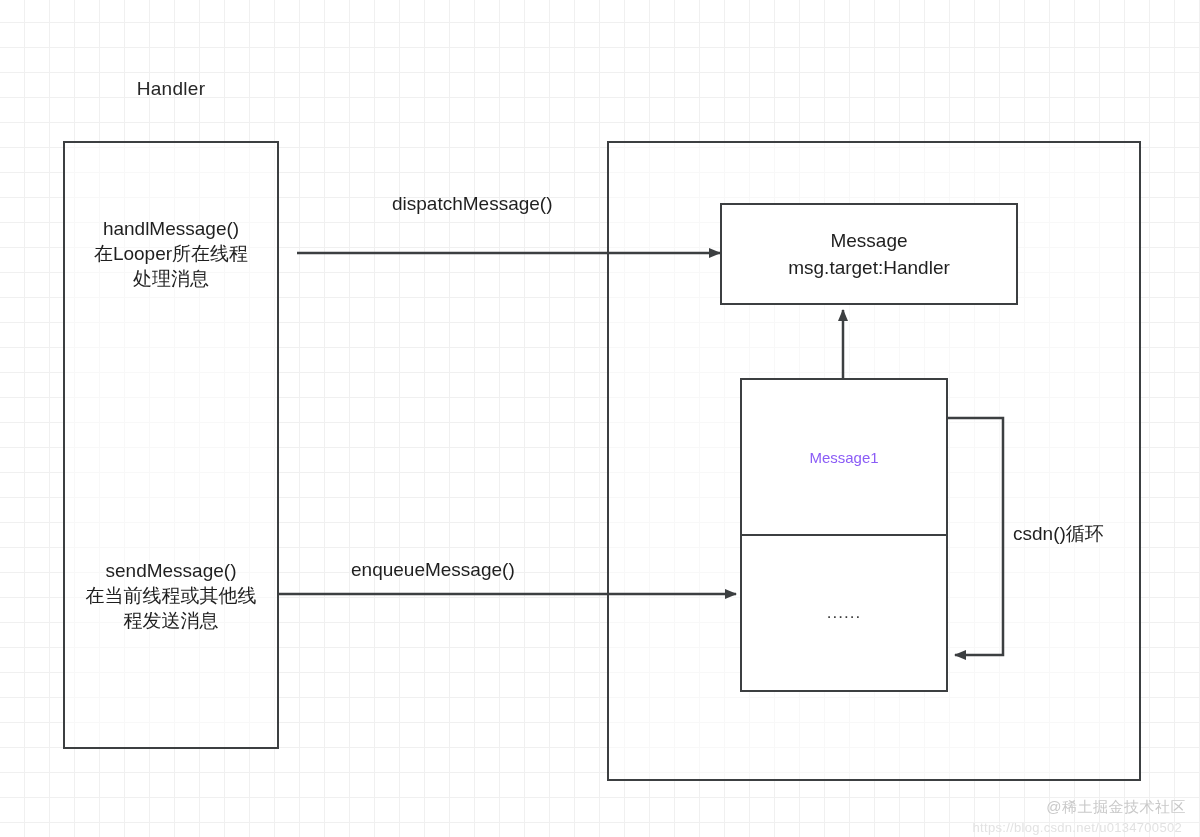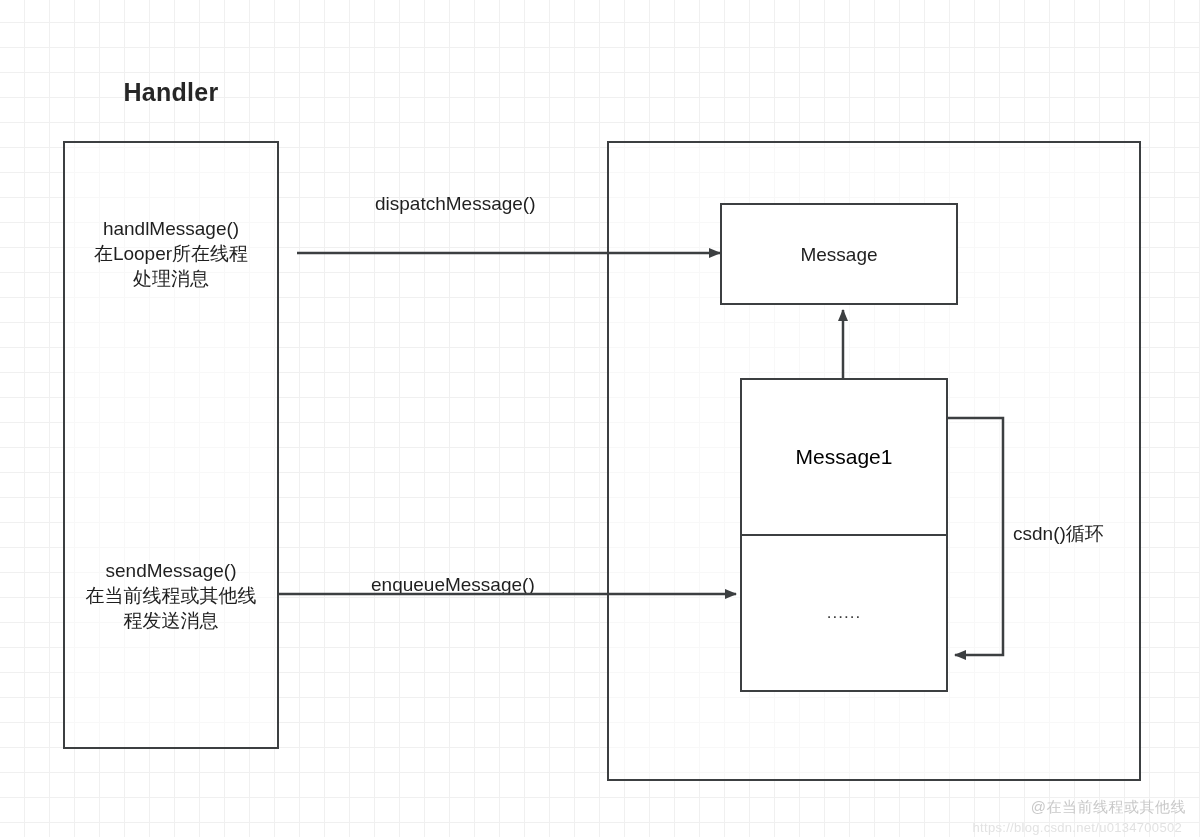--- a/index.html
+++ b/index.html
@@ -23,25 +23,25 @@
       100px 100px,
       100px 100px;
     background-position: -1px -3px, -1px -3px, -1px -3px, -1px -3px;
     overflow: hidden;
     font-family: "Liberation Sans", "DejaVu Sans", sans-serif;
   }
 
   
   .section-title {
     position: absolute;
-    font-size: 25px;
+    font-size: 19px;
     color: #262626;
     letter-spacing: 0.3px;
     white-space: nowrap;
-    font-weight: 700;
+    font-weight: 400;
   }
   #title-handler { left: 63px; top: 78px; width: 216px; text-align: center; }
   #title-looper  { left: 607px; top: 78px; width: 534px; text-align: center; }
 
   
   .container-box {
     position: absolute;
     border: 2.5px solid #3c3f41;
     background: rgba(255,255,255,0.55);
     box-sizing: border-box;
@@ -61,21 +61,21 @@
     white-space: pre-line;
   }
   #handler-text-top { top: 216px; }
   #handler-text-bottom { top: 558px; }
 
   
   #message-box {
     position: absolute;
     left: 720px;
     top: 203px;
-    width: 238px;
+    width: 298px;
     height: 102px;
     border: 2.5px solid #3c3f41;
     background: #ffffff;
     box-sizing: border-box;
     display: flex;
     flex-direction: column;
     align-items: center;
     justify-content: center;
   }
   #message-box .line1 { font-size: 19px; color: #1f1f1f; line-height: 27px; }
@@ -92,37 +92,37 @@
     background: #ffffff;
     box-sizing: border-box;
     display: flex;
     flex-direction: column;
   }
   .queue-row {
     flex: 1 1 0;
     display: flex;
     align-items: center;
     justify-content: center;
-    font-size: 21px;
-    color: #000000;
+    font-size: 15px;
+    color: #8b5cf6;
     border-bottom: 2.5px solid #3c3f41;
     box-sizing: border-box;
   }
   .queue-row:last-child { border-bottom: none; }
   .queue-row.ellipsis { font-size: 17px; letter-spacing: 1px; color: #3a3a3a; }
 
   
   .edge-label {
     position: absolute;
     font-size: 19px;
     color: #1f1f1f;
     white-space: nowrap;
   }
-  #label-dispatch  { left: 375px; top: 193px; text-align: right; }
-  #label-enqueue   { left: 351px; top: 574px; margin-left: 20px; }
+  #label-dispatch  { left: 392px; top: 193px; text-align: right; }
+  #label-enqueue   { left: 351px; top: 559px; }
   #label-loop      { left: 1013px; top: 521px; }
 
   
   #arrows {
     position: absolute;
     left: 0; top: 0;
     width: 1200px;
     height: 837px;
     pointer-events: none;
   }
@@ -163,20 +163,21 @@
   <div class="handler-text" id="handler-text-top">handlMessage()
 在Looper所在线程
 处理消息</div>
 
   <div class="handler-text" id="handler-text-bottom">sendMessage()
 在当前线程或其他线
 程发送消息</div>
 
   <div id="message-box">
     <div class="line1">Message</div>
+    <div class="line2">msg.target:Handler</div>
   </div>
 
   <div id="queue-box">
     <div class="queue-row">Message1</div>
     <div class="queue-row ellipsis">......</div>
   </div>
 
   <div class="edge-label" id="label-dispatch">dispatchMessage()</div>
 
   <div class="edge-label" id="label-enqueue">enqueueMessage()</div>
@@ -195,16 +196,16 @@
 
     <line x1="720" y1="253" x2="297" y2="253" stroke="#3c3f41" stroke-width="2.5" marker-end="url(#arrowhead)" transform="rotate(180 508.5 253)"></line>
 
     <line x1="279" y1="594" x2="736" y2="594" stroke="#3c3f41" stroke-width="2.5" marker-end="url(#arrowhead)"></line>
 
     <line x1="843" y1="378" x2="843" y2="310" stroke="#3c3f41" stroke-width="2.5" marker-end="url(#arrowhead)"></line>
 
     <path d="M 948 418 L 1003 418 L 1003 655 L 955 655" fill="none" stroke="#3c3f41" stroke-width="2.5" marker-end="url(#arrowhead)"></path>
   </svg>
 
-  <div id="watermark">@在当前线程或其他线</div>
+  <div id="watermark">@稀土掘金技术社区</div>
   <div id="watermark-url">https://blog.csdn.net/u0134700502</div>
 
 </div>
 
 </body></html>

